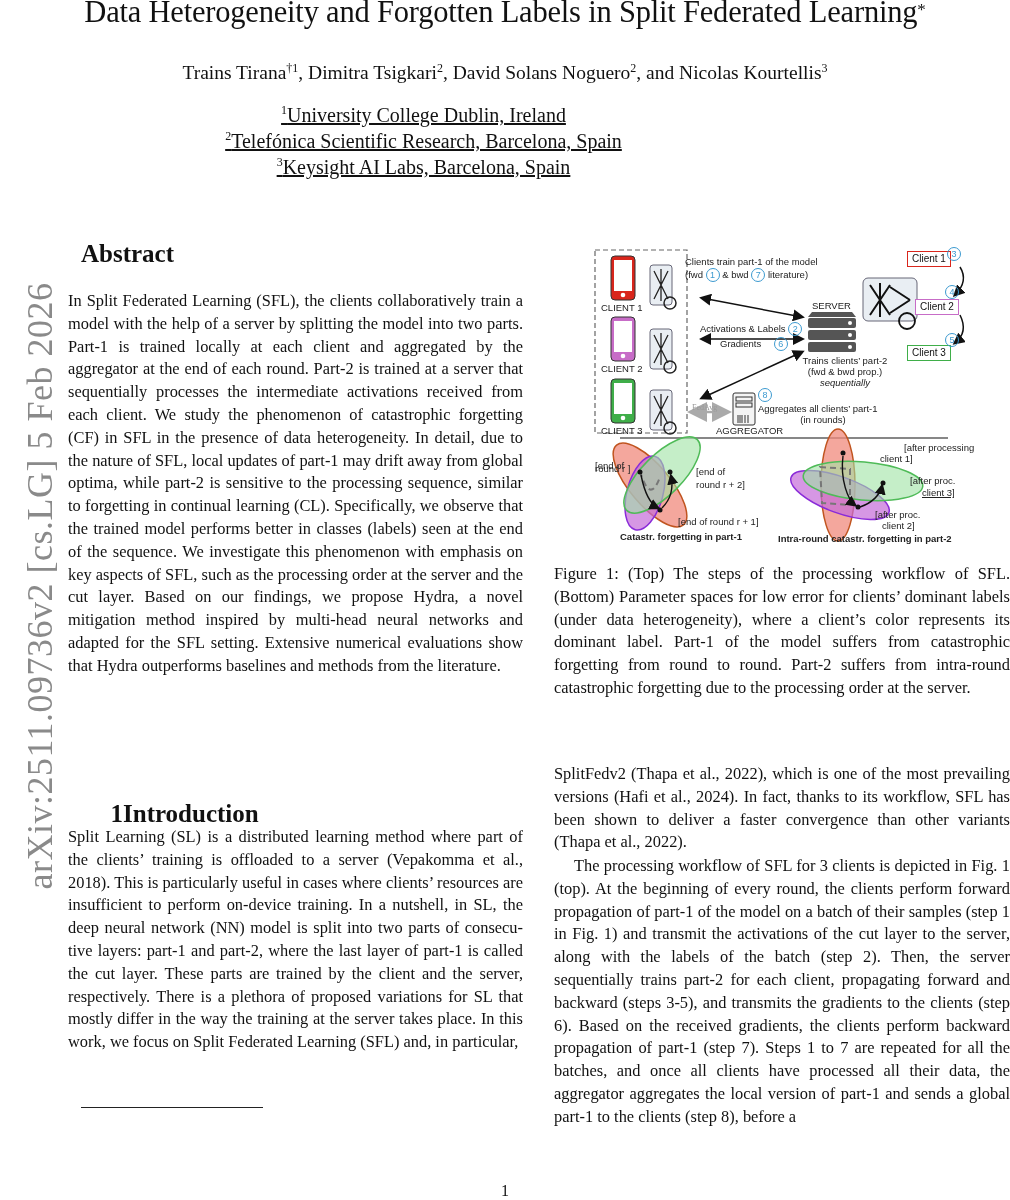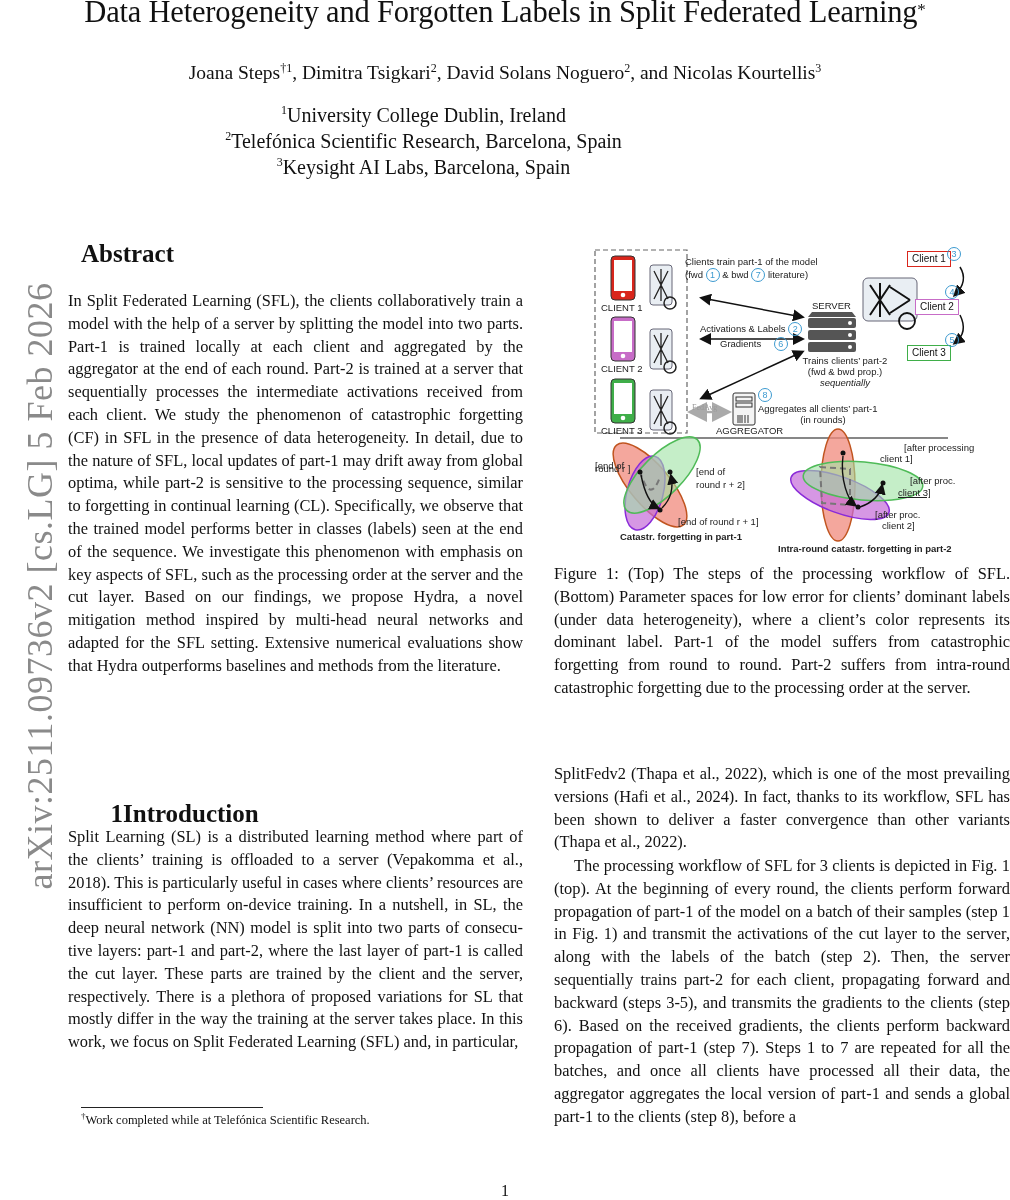--- a/index.html
+++ b/index.html
@@ -2,21 +2,21 @@
 <html><head>
 <meta charset="utf-8">
 <style>
   html, body { margin:0; padding:0; background:#fff; }
   body { width:1010px; height:1200px; position:relative; overflow:hidden;
          font-family:"Liberation Serif", "DejaVu Serif", serif; color:#111; }
   .title { position:absolute; left:0; width:1010px; top:-8px; text-align:center;
            font-size:30.5px; line-height:40px; white-space:nowrap; letter-spacing:-0.2px; }
   .title sup { font-size:17px; vertical-align:top; position:relative; top:-2px; }
   .authors { position:absolute; left:0; width:1010px; top:62px; text-align:center; font-size:19.5px; }
-  .aff { position:absolute; left:0; width:847px; text-align:center; font-size:20px; line-height:26px; }
+  .aff { position:absolute; left:0; width:847px; text-align:center; font-size:20px; line-height:26px;text-decoration:underline; }
   sup.s { font-size:12px; vertical-align:super; line-height:0; }
   .arxiv { position:absolute; left:-320px; top:565px; width:720px; transform:rotate(-90deg);
            font-size:36px; color:#8a8a8a; text-align:center; white-space:nowrap; letter-spacing:0.5px; }
   .h-abs { position:absolute; left:81px; top:240px; font-size:25px; font-weight:bold; }
   .h-intro { position:absolute; left:81px; top:800px; font-size:25px; font-weight:bold;text-align:right; }
   .h-intro .num { display:inline-block; width:42px; }
   .col { position:absolute; font-size:16.4px; line-height:22.8px; text-align:justify; hyphens:manual; }
   .col-left { left:68px; width:455px; }
   .col-right { left:554px; width:456px; }
   .p-indent { text-indent:20px; }
@@ -35,21 +35,21 @@
              color:#3c9ad0; font-size:9px; line-height:12px; text-align:center; vertical-align:middle; }
   .cbox { position:absolute; font-family:"Liberation Sans","DejaVu Sans",sans-serif; font-size:10px;
           border:1.5px solid; padding:1px 4px; background:#fff; line-height:12px; white-space:nowrap; }
 </style>
 </head>
 <body>
 
 <div class="title"><span>Data Heterogeneity and Forgotten Labels in Split Federated Learning</span><sup>*</sup></div>
 
 <div class="authors">
-  <span>Joana Steps</span><sup class="s">†1</sup><span>, </span><span>Dimitra Tsigkari</span><sup class="s">2</sup><span>, </span><span>David Solans Noguero</span><sup class="s">2</sup><span>, and </span><span>Nicolas Kourtellis</span><sup class="s">3</sup>
+  <span>Trains Tirana</span><sup class="s">†1</sup><span>, </span><span>Dimitra Tsigkari</span><sup class="s">2</sup><span>, </span><span>David Solans Noguero</span><sup class="s">2</sup><span>, and </span><span>Nicolas Kourtellis</span><sup class="s">3</sup>
 </div>
 
 <div class="aff" style="top:102px"><sup class="s">1</sup><span>University College Dublin, Ireland</span></div>
 <div class="aff" style="top:128px"><sup class="s">2</sup><span>Telefónica Scientific Research, Barcelona, Spain</span></div>
 <div class="aff" style="top:154px"><sup class="s">3</sup><span>Keysight AI Labs, Barcelona, Spain</span></div>
 
 <div class="arxiv">arXiv:2511.09736v2  [cs.LG]  5 Feb 2026</div>
 
 <div class="h-abs">Abstract</div>
 <div class="col col-left" style="top:290px">In Split Federated Learning (SFL), the clients collaboratively train a model with the help of a server by splitting the model into two parts. Part-1 is trained locally at each client and ag­gregated by the aggregator at the end of each round. Part-2 is trained at a server that sequentially processes the in­termediate activations received from each client. We study the phenomenon of catastrophic forgetting (CF) in SFL in the presence of data heterogeneity. In detail, due to the na­ture of SFL, local updates of part-1 may drift away from global optima, while part-2 is sensitive to the processing sequence, similar to forgetting in continual learning (CL). Specifically, we observe that the trained model performs bet­ter in classes (labels) seen at the end of the sequence. We investigate this phenomenon with emphasis on key aspects of SFL, such as the processing order at the server and the cut layer. Based on our findings, we propose Hydra, a novel mitigation method inspired by multi-head neural networks and adapted for the SFL setting. Extensive numerical evalu­ations show that Hydra outperforms baselines and methods from the literature.</div>
@@ -206,26 +206,25 @@
   <div class="ft" style="left:5px; top:215px;">[end of</div>
   <div class="ft" style="left:5px; top:218px;">round r ]</div>
   <div class="ft" style="left:106px; top:221px;">[end of</div>
   <div class="ft" style="left:106px; top:234px;">round r + 2]</div>
   <div class="ft" style="left:88px; top:271px;">[end of round r + 1]</div>
   <div class="ft b" style="left:30px; top:286px;">Catastr. forgetting in part-1</div>
 
   <div class="ft" style="left:270px; top:197px;margin-left:44px;">[after processing</div>
   <div class="ft" style="left:290px; top:208px;">client 1]</div>
   <div class="ft" style="left:320px; top:230px;">[after proc.</div>
-  <div class="ft" style="left:308px; top:242px;text-decoration:underline;">client 3]</div>
+  <div class="ft" style="left:332px; top:242px;text-decoration:underline;">client 3]</div>
   <div class="ft" style="left:285px; top:264px;">[after proc.</div>
   <div class="ft" style="left:292px; top:275px;">client 2]</div>
-  <div class="ft b" style="left:188px; top:288px;margin-top:10px;">Intra-round catastr. forgetting in part-2</div>
+  <div class="ft b" style="left:188px; top:288px;">Intra-round catastr. forgetting in part-2</div>
 </div>
 
 <div class="caption">Figure 1: (Top) The steps of the processing workflow of SFL. (Bottom) Parameter spaces for low error for clients’ dominant labels (under data heterogeneity), where a client’s color represents its dominant label. Part-1 of the model suf­fers from catastrophic forgetting from round to round. Part-2 suffers from intra-round catastrophic forgetting due to the processing order at the server.</div>
 
 <div class="footnote-rule"></div>
 <div class="footnotes">
-  <div><sup class="s" style="font-size:9px">†</sup><span>Work completed while at Telefónica Scientific Research.</span></div>
 </div>
 
 <div class="pagenum">1</div>
 
 </body></html>

